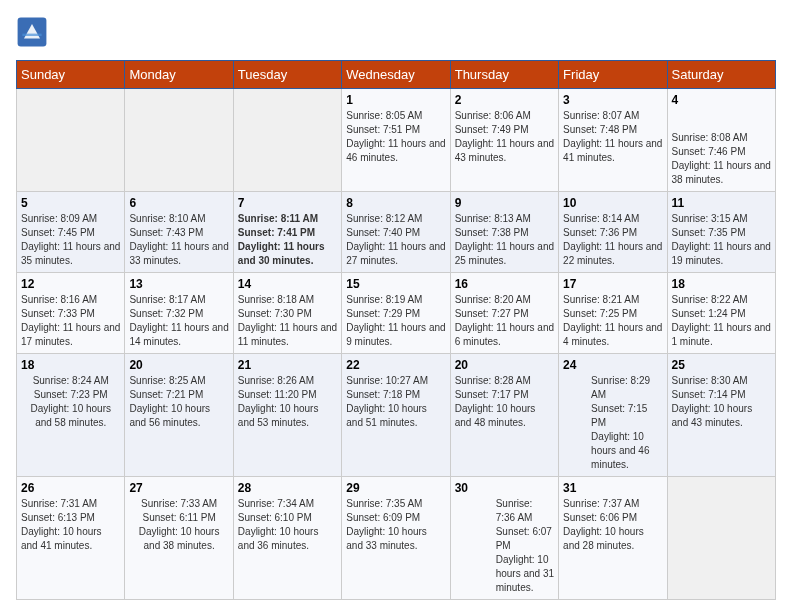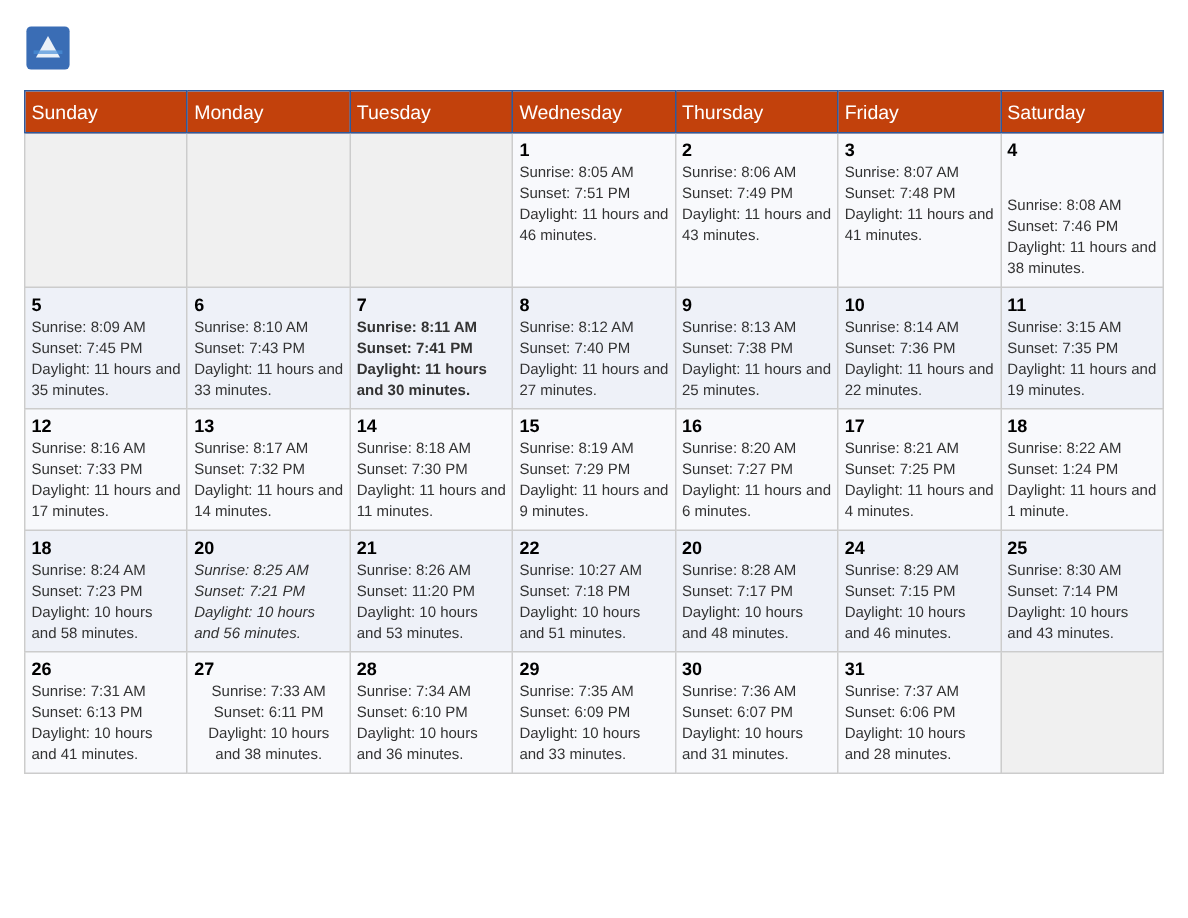--- a/index.html
+++ b/index.html
@@ -238,27 +238,27 @@
         <td>
           <span class="day-num">18</span>
           <div class="day-info" style="white-space: pre-line;">Sunrise: 8:22 AM
 Sunset: 1:24 PM
 Daylight: 11 hours and 1 minute.</div>
         </td>
       </tr>
       <tr>
         <td>
           <span class="day-num">18</span>
-          <div class="day-info" style="white-space: pre-line;">Sunrise: 8:24 AM
+          <div class="day-info" style="white-space: pre-line; text-align: center;">Sunrise: 8:24 AM
 Sunset: 7:23 PM
 Daylight: 10 hours and 58 minutes.</div>
         </td>
         <td>
           <span class="day-num">20</span>
-          <div class="day-info" style="white-space: pre-line; font-style: italic;">Sunrise: 8:25 AM
+          <div class="day-info" style="white-space: pre-line;">Sunrise: 8:25 AM
 Sunset: 7:21 PM
 Daylight: 10 hours and 56 minutes.</div>
         </td>
         <td>
           <span class="day-num">21</span>
           <div class="day-info" style="white-space: pre-line;">Sunrise: 8:26 AM
 Sunset: 11:20 PM
 Daylight: 10 hours and 53 minutes.</div>
         </td>
         <td>
@@ -268,21 +268,21 @@
 Daylight: 10 hours and 51 minutes.</div>
         </td>
         <td>
           <span class="day-num">20</span>
           <div class="day-info" style="white-space: pre-line;">Sunrise: 8:28 AM
 Sunset: 7:17 PM
 Daylight: 10 hours and 48 minutes.</div>
         </td>
         <td>
           <span class="day-num">24</span>
-          <div class="day-info" style="white-space: pre-line;">Sunrise: 8:29 AM
+          <div class="day-info" style="white-space: pre-line; margin-left: 28px;">Sunrise: 8:29 AM
 Sunset: 7:15 PM
 Daylight: 10 hours and 46 minutes.</div>
         </td>
         <td>
           <span class="day-num">25</span>
           <div class="day-info" style="white-space: pre-line;">Sunrise: 8:30 AM
 Sunset: 7:14 PM
 Daylight: 10 hours and 43 minutes.</div>
         </td>
       </tr>
@@ -306,21 +306,21 @@
 Daylight: 10 hours and 36 minutes.</div>
         </td>
         <td>
           <span class="day-num">29</span>
           <div class="day-info" style="white-space: pre-line;">Sunrise: 7:35 AM
 Sunset: 6:09 PM
 Daylight: 10 hours and 33 minutes.</div>
         </td>
         <td>
           <span class="day-num">30</span>
-          <div class="day-info" style="white-space: pre-line;">Sunrise: 7:36 AM
+          <div class="day-info" style="white-space: pre-line; margin-left: 41px;">Sunrise: 7:36 AM
 Sunset: 6:07 PM
 Daylight: 10 hours and 31 minutes.</div>
         </td>
         <td>
           <span class="day-num">31</span>
           <div class="day-info" style="white-space: pre-line;">Sunrise: 7:37 AM
 Sunset: 6:06 PM
 Daylight: 10 hours and 28 minutes.</div>
         </td>
         <td class="empty"></td>

